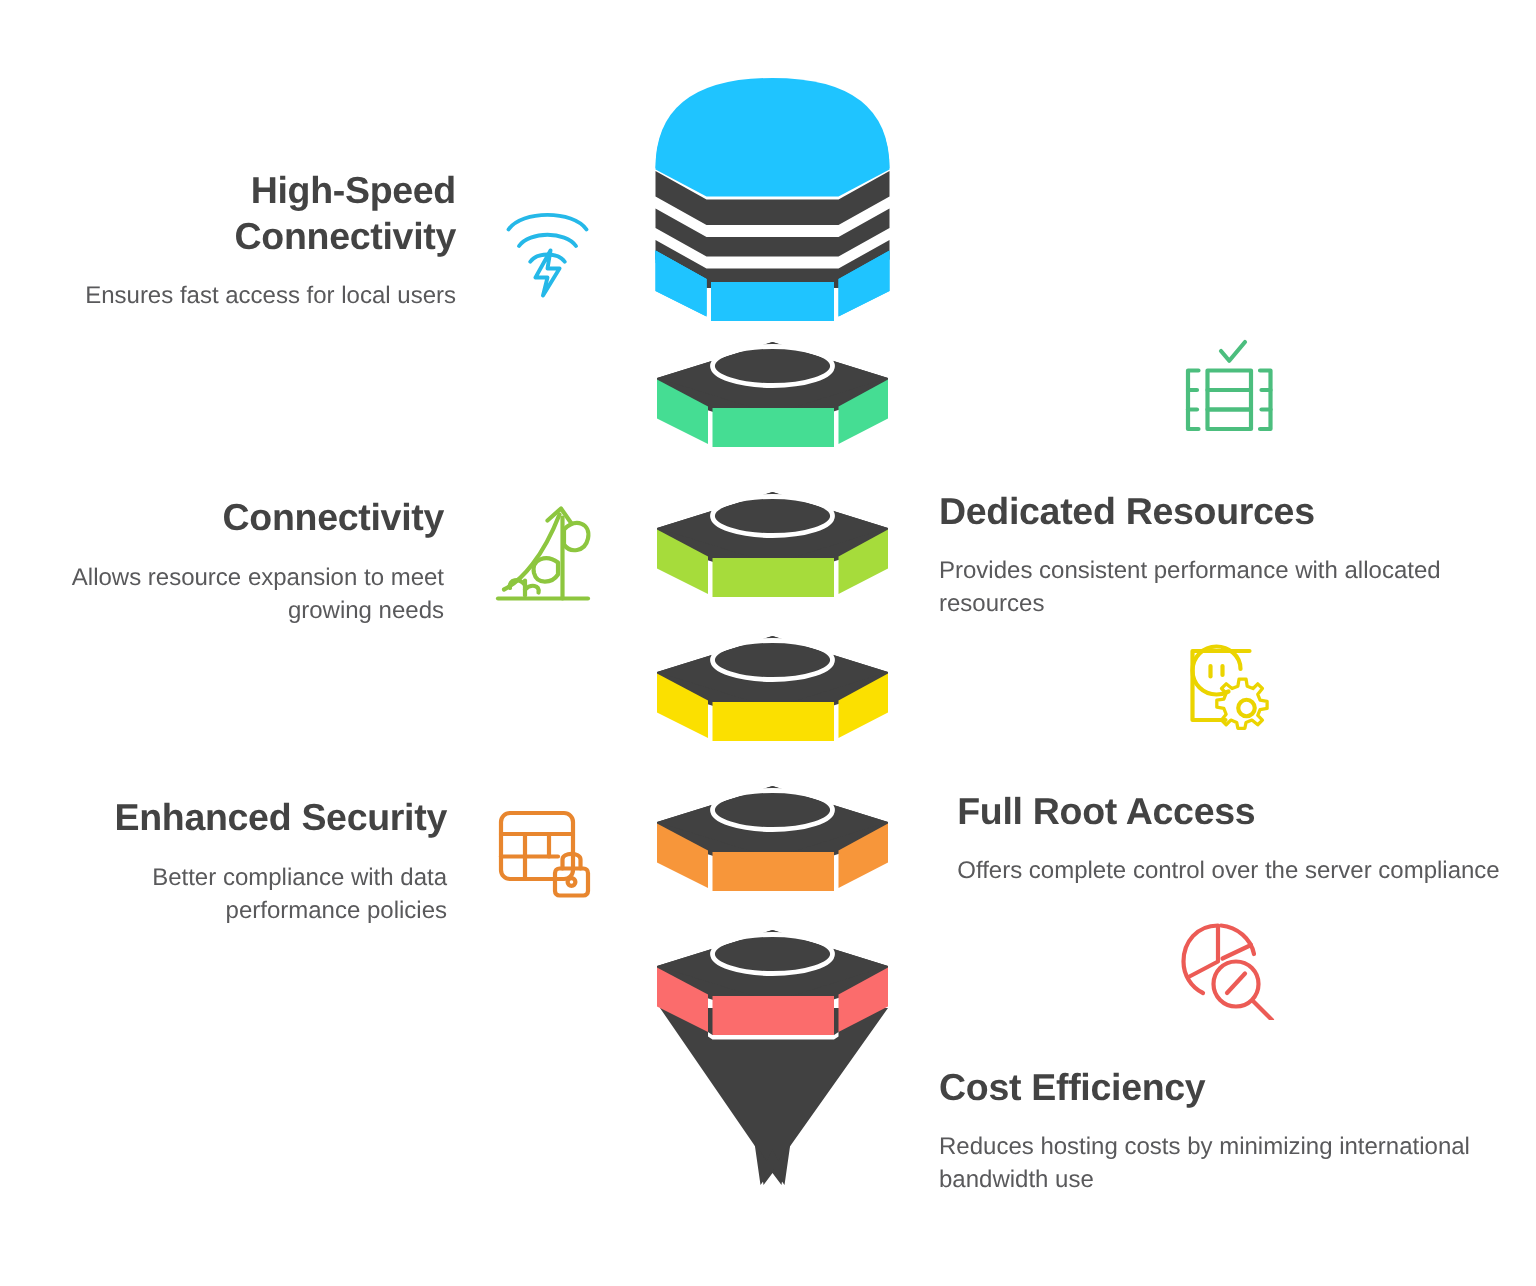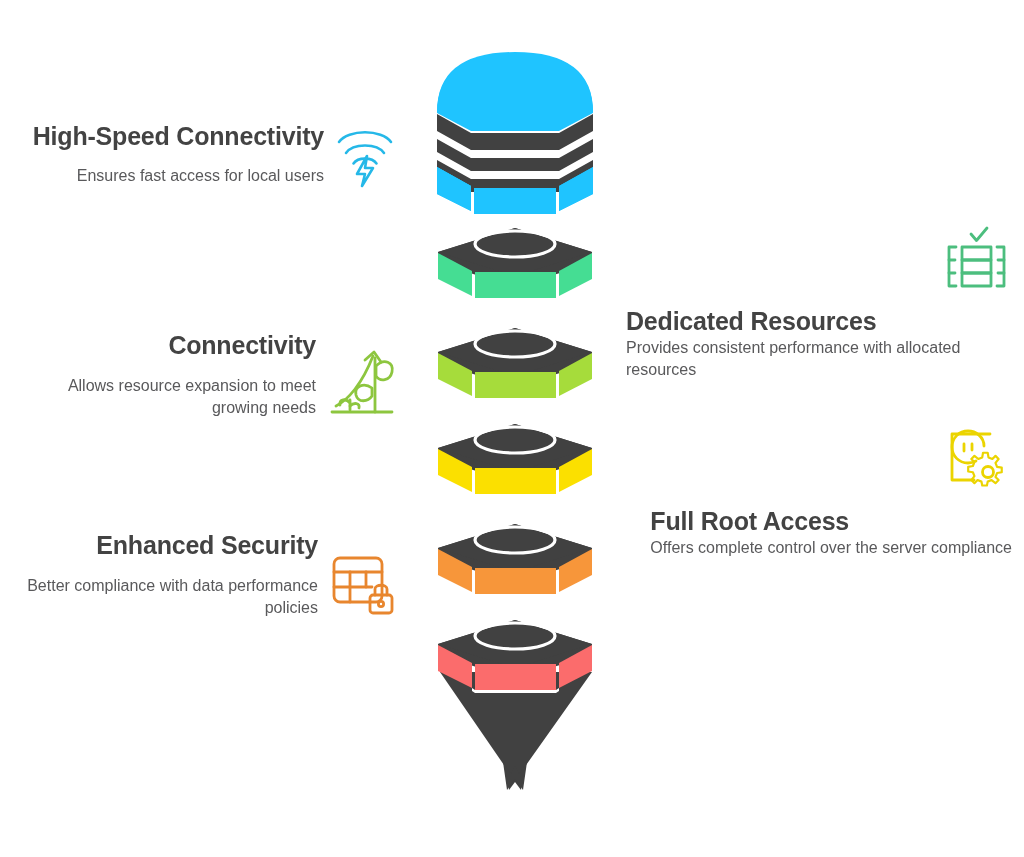--- a/index.html
+++ b/index.html
@@ -30,22 +30,22 @@
     top: 0;
     width: 1024px;
     height: 857px;
     pointer-events: none;
   }
 
   
   .entry {
     position: absolute;
     display: flex;
-    align-items: flex-end;
-    gap: 10px;
+    align-items: center;
+    gap: 30px;
   }
   .entry.left {
     flex-direction: row;
     justify-content: flex-end;
     text-align: right;
   }
   .entry.right {
     flex-direction: column;
     justify-content: flex-start;
     text-align: left;
@@ -66,21 +66,21 @@
     margin: 0;
   }
   .entry-desc {
     font-size: 16px;
     font-weight: normal;
     color: #59595b;
     line-height: 1.42;
     margin: 0;
   }
   .entry.left .entry-desc { margin-top: 14px; }
-  .entry.right .entry-desc { }
+  .entry.right .entry-desc { margin-top: 13px; }
 
   .icon-slot {
     flex: 0 0 auto;
     display: block;
     line-height: 0;
   }
 
   
   .entry.left .icon-slot { order: 2; }
   .entry.left .texts { order: 1; }
@@ -299,14 +299,36 @@
         <path d="M22 20 L22 50"></path>
         <path d="M38 20 L38 35"></path>
 
         <rect x="42" y="43" width="22" height="18" rx="3"></rect>
         <path d="M47 43 L47 37 C47 32, 59 32, 59 37 L59 43"></path>
         <circle cx="53" cy="52" r="2.6"></circle>
       </svg>
     </span>
   </div>
 
+  <div class="entry right" id="entry-6">
+    <span class="icon-slot">
+      <svg width="70" height="70" viewBox="0 0 70 70" fill="none" stroke="#EC5B55" stroke-width="2.8" stroke-linecap="round" stroke-linejoin="round">
+
+        <path d="M28 7 C14 7, 5 18, 5 31 C5 40, 10 48, 18 52"></path>
+        <path d="M30 7 C41 8, 50 16, 52 26"></path>
+
+        <path d="M28 8 L28 31 L9 41"></path>
+        <path d="M31 29 L50 20"></path>
+
+        <circle cx="40" cy="46" r="15"></circle>
+
+        <path d="M34 52 L46 39"></path>
+
+        <path d="M51 57 L64 70"></path>
+      </svg>
+    </span>
+    <div class="texts">
+      <div class="entry-title">Cost Efficiency</div>
+      <div class="entry-desc">Reduces hosting costs by minimizing international bandwidth use</div>
+    </div>
+  </div>
 
 </div>
 
 </body></html>

